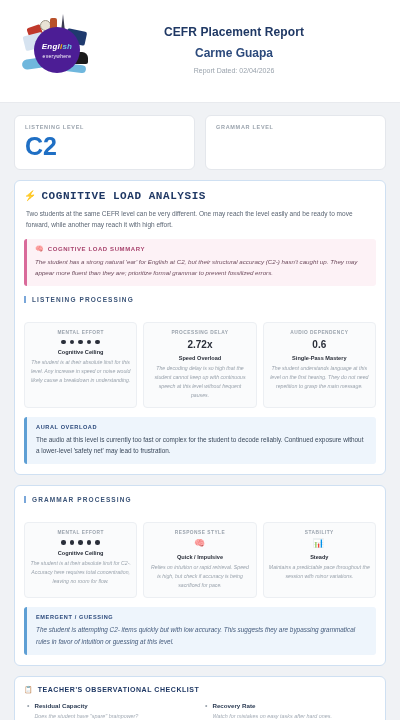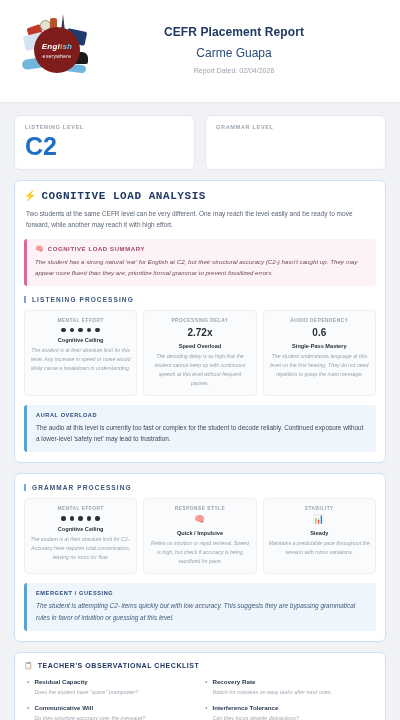--- a/index.html
+++ b/index.html
@@ -18,42 +18,42 @@
     display: flex; align-items: center;
     border-bottom: 1px solid #e8eaee;
   }
   .logo {
     width: 74px; height: 74px; flex: 0 0 74px;
     position: relative; margin-left: 6px;
   }
   .logo-globe {
     position: absolute; left: 14px; top: 15px;
     width: 46px; height: 46px; border-radius: 50%;
-    background: #7f1d1d;
+    background: #4c1d95;
     display: flex; flex-direction: column;
     align-items: center; justify-content: center;
   }
   .logo-word1 { font-size: 8px; color: #fff; font-weight: bold; letter-spacing: .2px; font-style: italic; }
   .logo-word1 i { color: #f2b705; font-style: italic; }
   .logo-word1 b { color: #6fc3df; }
   .logo-word2 { font-size: 5px; color: #fff; letter-spacing: .3px; margin-top: 2px; }
   .lp { position: absolute; border-radius: 2px; }
   .lp.flagA { left: 4px; top: 22px; width: 20px; height: 15px; background: #d6e3f0; transform: rotate(-14deg); }
   .lp.flagB { left: 46px; top: 18px; width: 20px; height: 14px; background: #1f3a6e; transform: rotate(12deg); }
   .lp.bigben { left: 30px; top: 6px; width: 7px; height: 22px; background: #b9512a; }
   .lp.tower  { left: 40px; top: 2px; width: 6px; height: 26px; background: #3b3b50; clip-path: polygon(50% 0,100% 100%,0 100%); }
   .lp.clock  { left: 20px; top: 8px; width: 11px; height: 11px; border-radius: 50%; background: #e8e2d4; border: 1.5px solid #9b9384; }
   .lp.cab    { left: 50px; top: 40px; width: 18px; height: 12px; background: #1b1b1b; border-radius: 4px 6px 2px 2px; }
   .lp.wave   { left: 2px; top: 46px; width: 32px; height: 10px; background: #6fb7dd; border-radius: 8px; transform: rotate(-8deg); }
   .lp.wave2  { left: 40px; top: 52px; width: 26px; height: 8px; background: #6fb7dd; border-radius: 8px; transform: rotate(7deg); }
   .lp.red    { left: 8px; top: 14px; width: 14px; height: 12px; background: #c0392b; transform: rotate(-20deg); }
 
   .header-text { flex: 1; text-align: center; padding-right: 12px; }
   .report-title { font-size: 12px; font-weight: bold; color: #1f3864; letter-spacing: .1px; }
-  .student-name { font-size: 12px; font-weight: normal; color: #2c4a7c; margin-top: 7px; }
+  .student-name { font-size: 12px; font-weight: bold; color: #2c4a7c; margin-top: 7px; }
   .report-date { font-size: 7px; color: #9aa3ad; margin-top: 7px; }
 
   
   .levels { display: flex; gap: 10px; padding: 12px 14px 0 14px; }
   .level-card {
     flex: 1; background: #fff; border: 1px solid #e4e7ec; border-radius: 6px;
     padding: 8px 10px 10px 10px;
   }
   .level-label { font-size: 5.5px; color: #9aa3ad; letter-spacing: .7px; font-weight: bold; }
   .level-value { font-size: 25px; font-weight: bold; color: #1f6fc4; margin-top: 4px; line-height: 1; }
@@ -81,21 +81,21 @@
   
   .sect-label {
     margin-top: 10px; padding-left: 6px; border-left: 2.5px solid #7aa7d9;
     font-size: 6.5px; font-weight: bold; color: #3b5478; letter-spacing: 1.1px;
   }
 
   
   .metrics { display: flex; gap: 6px; margin-top: 7px; }
   .metric {
     flex: 1; background: #fafbfc; border: 1px solid #eceff3; border-radius: 4px;
-    padding: 7px 5px 7px 5px; text-align: center;
+    padding: 7px 5px 7px 5px; text-align: center; margin-top: 12px;
   }
   .metric-label { font-size: 4.8px; color: #9aa3ad; letter-spacing: .5px; font-weight: bold; }
   .dots { margin-top: 5px; display: flex; justify-content: center; gap: 4px; }
   .dot { width: 4.5px; height: 4.5px; border-radius: 50%; background: #2a2f3a; }
   .metric-value { font-size: 10px; font-weight: bold; color: #2a2f3a; margin-top: 4px; line-height: 1.1; }
   .metric-ico { font-size: 9px; margin-top: 3px; line-height: 1.2; }
   .metric-verdict { font-size: 5.6px; font-weight: bold; color: #2a2f3a; margin-top: 5px; }
   .metric-desc { font-size: 5.2px; color: #9aa3ad; font-style: italic; line-height: 1.75; margin-top: 3px; }
 
   

